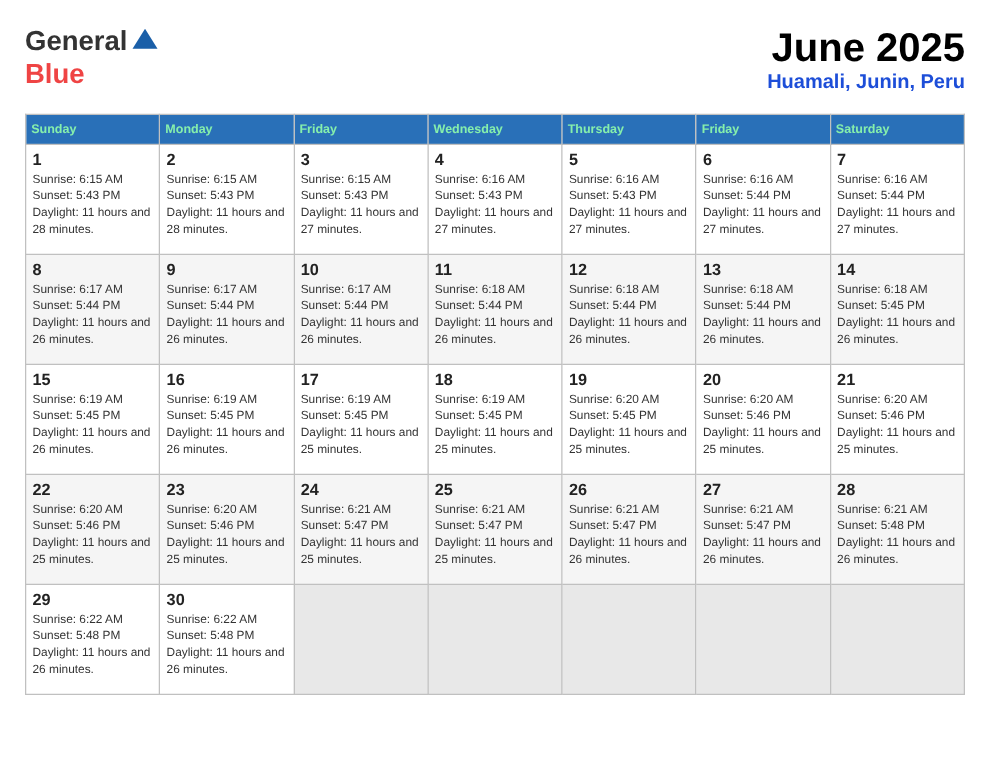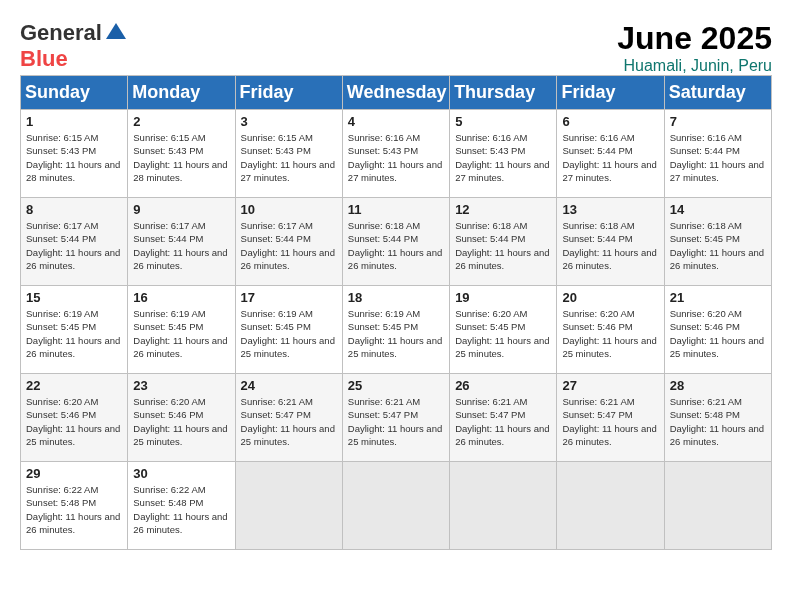--- a/index.html
+++ b/index.html
@@ -7,20 +7,21 @@
       font-family: Arial, sans-serif;
       background: #fff;
       width: 792px;
       min-height: 612px;
       padding: 20px;
     }
     .header {
       display: flex;
       justify-content: space-between;
       align-items: flex-start;
+      margin-bottom: 16px;
     }
     .logo {
       display: flex;
       flex-direction: column;
       align-items: flex-start;
     }
     .logo-text {
       display: flex;
       align-items: center;
     }
@@ -42,32 +43,32 @@
     .title-block {
       text-align: right;
     }
     .title-block h1 {
       font-size: 32px;
       color: #000000;
       font-weight: bold;
     }
     .title-block h2 {
       font-size: 16px;
-      color: #0f766e;
-      font-weight: normal;
+      color: #1d4ed8;
+      font-weight: bold;
     }
     .calendar {
       width: 100%;
       border-collapse: collapse;
       table-layout: fixed;
     }
     .calendar thead tr th {
       background: #2970b8;
-      color: #ffffff;
-      font-size: 18px;
+      color: #86efac;
+      font-size: 10px;
       font-weight: bold;
       padding: 6px 4px;
       text-align: left;
       border: 1px solid #c0c0c0;
     }
     .calendar tbody tr td {
       vertical-align: top;
       border: 1px solid #c0c0c0;
       padding: 4px 5px;
       font-size: 10px;

